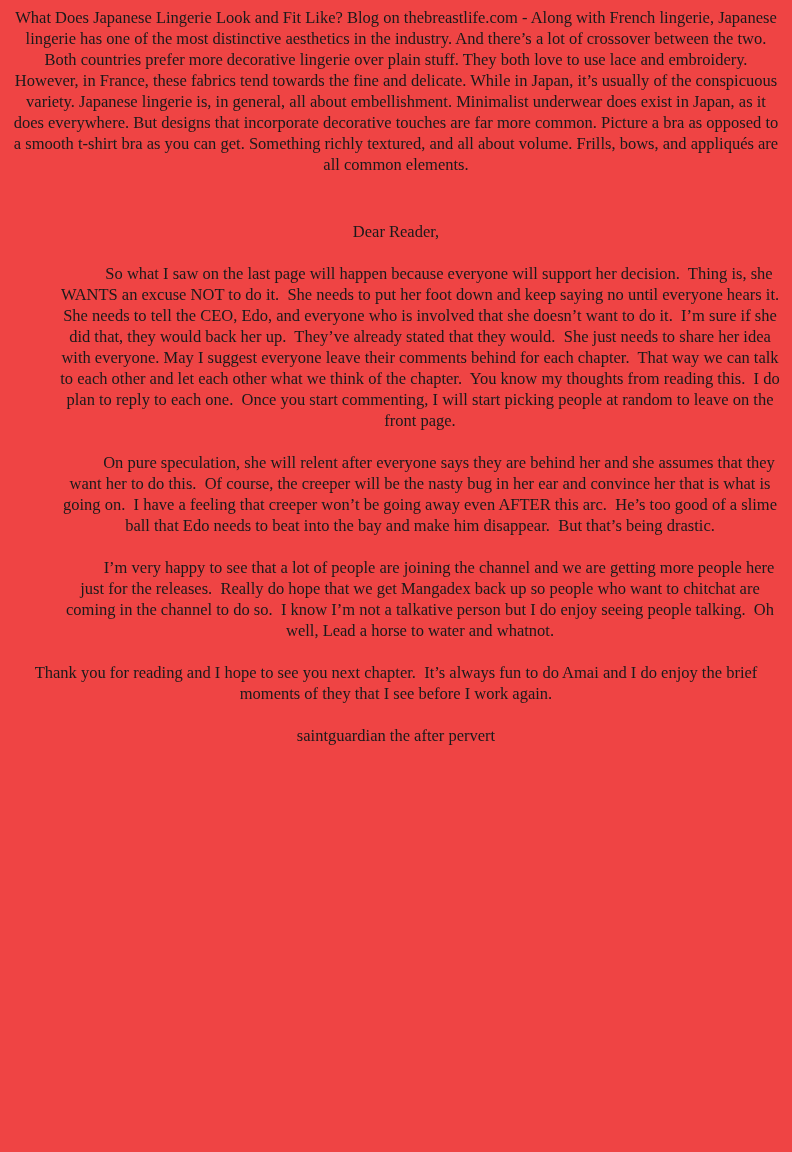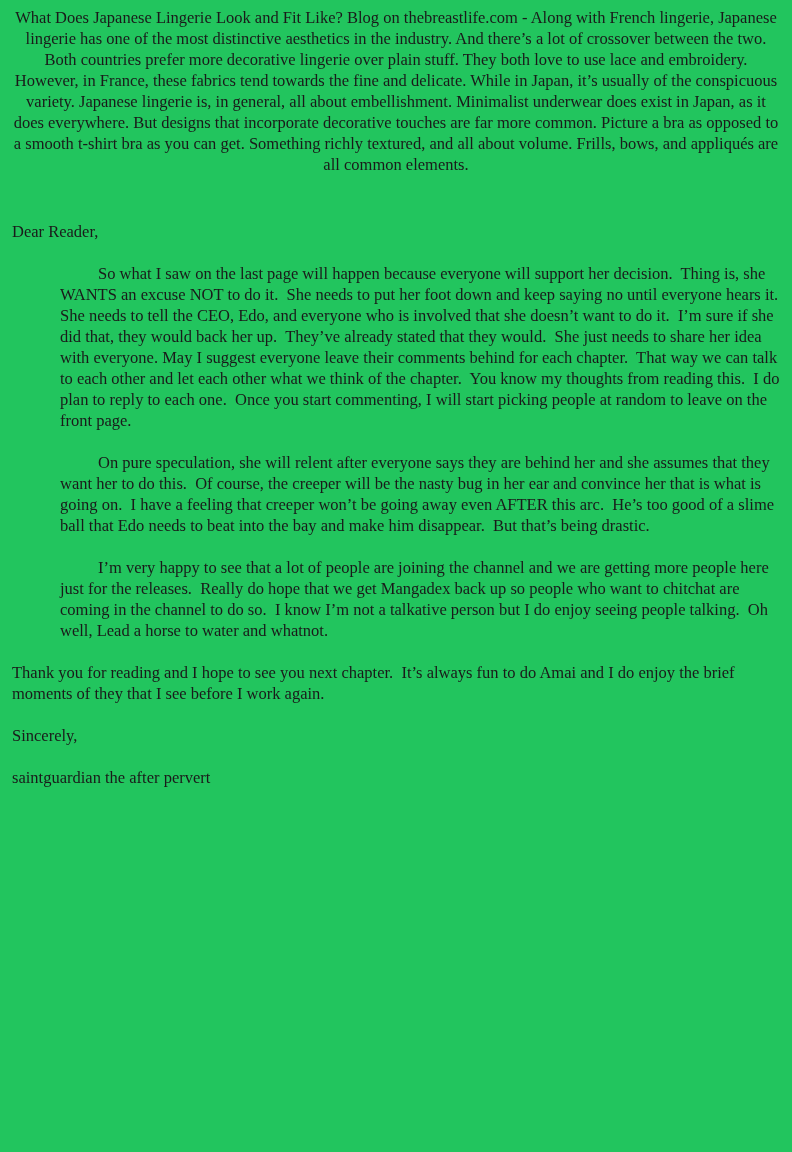--- a/index.html
+++ b/index.html
@@ -15,29 +15,30 @@
     font-size: 16.5px;
     line-height: 21px;
     color: #1a1a1a;
     -webkit-font-smoothing: antialiased;
   }
   .page {
     box-sizing: border-box;
     width: 792px;
     min-height: 1152px;
     padding: 7px 12px 40px 12px;
-    background: #22c55e;
+    background: #ef4444;
   }
   .quote {
     text-align: center;
     white-space: pre-wrap;
     margin: 0;
   }
   .letter {
     margin: 0;
+    text-align: center;
   }
   .letter p {
     margin: 21px 0 0 0;
     white-space: pre-wrap;
   }
   .salutation {
     margin-top: 46px !important;
   }
   .para.indent {
     text-indent: 38px;
@@ -54,17 +55,16 @@
     <p class="salutation">Dear Reader,</p>
 
     <p class="para indent">So what I saw on the last page will happen because everyone will support her decision.  Thing is, she WANTS an excuse NOT to do it.  She needs to put her foot down and keep saying no until everyone hears it.  She needs to tell the CEO, Edo, and everyone who is involved that she doesn’t want to do it.  I’m sure if she did that, they would back her up.  They’ve already stated that they would.  She just needs to share her idea with everyone. May I suggest everyone leave their comments behind for each chapter.  That way we can talk to each other and let each other what we think of the chapter.  You know my thoughts from reading this.  I do plan to reply to each one.  Once you start commenting, I will start picking people at random to leave on the front page.</p>
 
     <p class="para indent">On pure speculation, she will relent after everyone says they are behind her and she assumes that they want her to do this.  Of course, the creeper will be the nasty bug in her ear and convince her that is what is going on.  I have a feeling that creeper won’t be going away even AFTER this arc.  He’s too good of a slime ball that Edo needs to beat into the bay and make him disappear.  But that’s being drastic.</p>
 
     <p class="para indent">I’m very happy to see that a lot of people are joining the channel and we are getting more people here just for the releases.  Really do hope that we get Mangadex back up so people who want to chitchat are coming in the channel to do so.  I know I’m not a talkative person but I do enjoy seeing people talking.  Oh well, Lead a horse to water and whatnot.</p>
 
     <p class="para">Thank you for reading and I hope to see you next chapter.  It’s always fun to do Amai and I do enjoy the brief moments of they that I see before I work again.</p>
 
-    <p class="closing">Sincerely,</p>
 
     <p class="signature">saintguardian the after pervert</p>
   </div>
 </div>
 
 </body></html>

